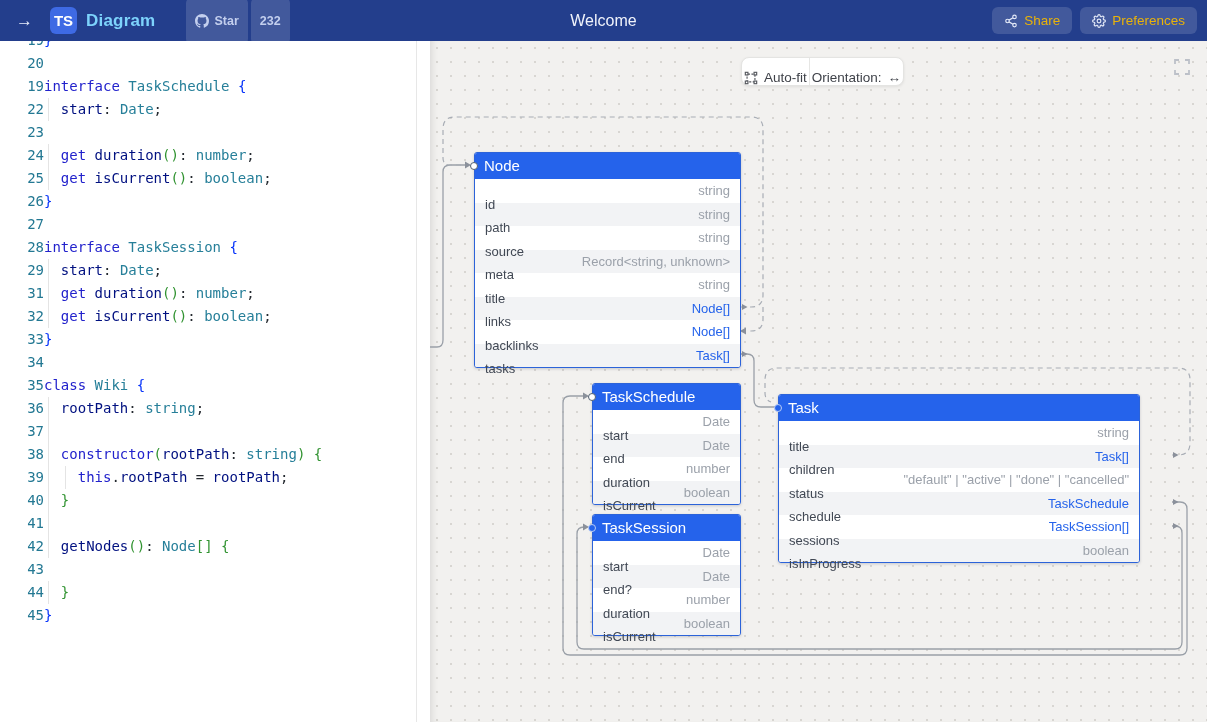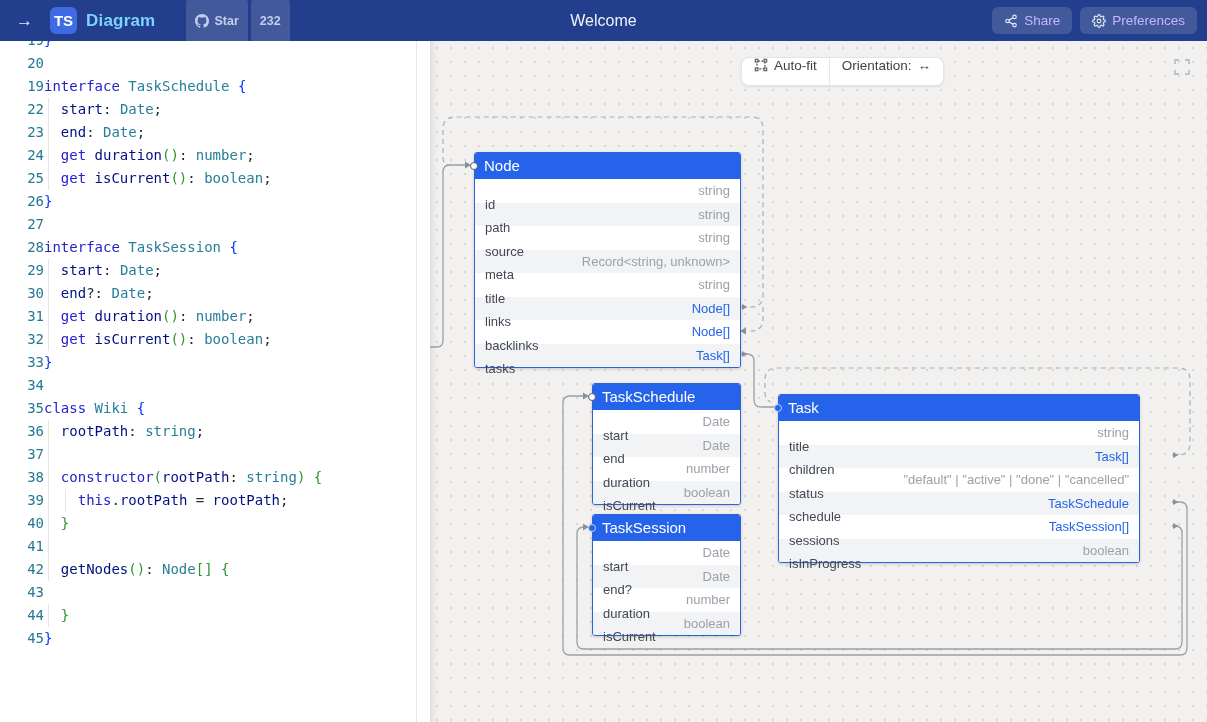--- a/index.html
+++ b/index.html
@@ -12,21 +12,21 @@
   .nav-left { display:flex; align-items:center; gap:9px; }
   .back-arrow { color:#e8edfb; font-size:17px; padding:2px 8px 2px 6px; cursor:pointer; }
   .ts-badge { width:27px; height:27px; border-radius:6px; background:#3e6ae4; color:#fff;
     font-weight:bold; font-size:15px; display:flex; align-items:center; justify-content:center; }
   .logo-text { color:#7dd3fc; font-size:17px; font-weight:700; letter-spacing:.2px; }
   .gh { display:flex; align-items:center; gap:3px; margin-left:22px; }
   .gh-seg { background:rgba(255,255,255,.14); color:#c3cfee; font-size:12.5px; font-weight:700;
     border-radius:5px; padding:16px 9px; display:flex; align-items:center; gap:5px; }
   .nav-title { position:absolute; left:0; right:0; text-align:center; color:#f0f3fb; font-size:16px; pointer-events:none; }
   .nav-right { margin-left:auto; display:flex; align-items:center; gap:8px; z-index:2; }
-  .nav-btn { background:rgba(255,255,255,.14); color:#c4b5fd; font-size:13.5px; border-radius:6px;
+  .nav-btn { background:rgba(255,255,255,.14); color:#eab308; font-size:13.5px; border-radius:6px;
     padding:6px 12px; display:flex; align-items:center; gap:6px; cursor:pointer; }
   .nav-btn svg, .gh-seg svg { display:block; }
 
   
   .editor { position:absolute; left:0; top:41px; width:417px; height:681px; background:#fff;
     border-right:1px solid #e7e7e7; overflow:hidden; }
   .editor-scrollgutter { position:absolute; left:418px; top:41px; width:12px; height:681px; background:#fff; }
   .code-lines { margin-top:-12px; font-family:"DejaVu Sans Mono", monospace; font-size:14px; }
   .code-line { height:23px; line-height:23px; white-space:pre; display:flex; }
   .ln { display:inline-block; width:44px; text-align:right; color:#237893; flex:0 0 44px; }
@@ -35,21 +35,21 @@
   .tk-kw { color:#2222cc; } .tk-ty { color:#267f99; } .tk-id { color:#001080; }
   .tk-tx { color:#24292f; } .tk-b1 { color:#0431fa; } .tk-b2 { color:#319331; } .tk-b3 { color:#7b3814; }
 
   
   .canvas { position:absolute; left:430px; top:41px; width:777px; height:681px; background:#f2f1ef;
     background-image:radial-gradient(#d8d6d2 1.1px, transparent 1.1px); background-size:14px 14px;
     box-shadow:inset 7px 0 7px -5px rgba(0,0,0,.10); overflow:hidden; }
   .edges { position:absolute; left:0; top:0; width:777px; height:681px; z-index:1; }
   .toolbar { position:absolute; left:311px; top:16px; height:29px; background:#fff; border:1px solid #e4e4e2;
     border-radius:8px; display:flex; align-items:center; box-shadow:0 1px 3px rgba(0,0,0,.08); z-index:5; }
-  .tb-btn { display:flex; align-items:flex-start; gap:6px; padding:0 12px; height:100%; font-size:13.5px;
+  .tb-btn { display:flex; align-items:flex-end; gap:6px; padding:0 2px; height:100%; font-size:13.5px;
     color:#3f4249; cursor:pointer; }
   .tb-div { width:1px; height:100%; background:#e6e6e4; }
   .fs-btn { position:absolute; left:743px; top:17px; width:18px; height:18px; z-index:5; cursor:pointer; }
 
   .ent { position:absolute; border:1px solid #2c63d9; border-radius:3px; background:#fff; z-index:2;
     box-shadow:0 1px 3px rgba(15,23,42,.18); }
   .ent-h { position:relative; height:26px; line-height:25px; background:#2563eb; color:#fff; font-size:15px;
     padding-left:9px; border-radius:2px 2px 0 0; cursor:grab; }
   .ent-port { position:absolute; left:-5px; top:9px; width:8px; height:8px; border-radius:50%; }
   .port-light { background:#fff; border:1.6px solid #52606f; }
@@ -100,28 +100,27 @@
     </div>
   </div>
 </div>
 
 <div class="editor">
   <div class="code-lines">
       <div class="code-line"><span class="ln">19</span><span class="lc"><span class="tk-b1">}</span></span></div>
       <div class="code-line"><span class="ln">20</span><span class="lc"></span></div>
       <div class="code-line"><span class="ln">19</span><span class="lc"><span class="tk-kw">interface </span><span class="tk-ty">TaskSchedule </span><span class="tk-b1">{</span></span></div>
       <div class="code-line"><span class="ln">22</span><span class="lc"><span class="gl" style="left: 4px;"></span><span class="tk-tx">  </span><span class="tk-id">start</span><span class="tk-tx">: </span><span class="tk-ty">Date</span><span class="tk-tx">;</span></span></div>
-      <div class="code-line"><span class="ln">23</span><span class="lc"><span class="gl" style="left: 4px;"></span><span class="tk-tx">  </span><span class="tk-id">end</span><span class="tk-tx">: </span><span class="tk-ty">Date</span><span class="tk-tx">;</span></span></div>
+      <div class="code-line"><span class="ln">23</span></div>
       <div class="code-line"><span class="ln">24</span><span class="lc"><span class="gl" style="left: 4px;"></span><span class="tk-tx">  </span><span class="tk-kw">get </span><span class="tk-id">duration</span><span class="tk-b2">()</span><span class="tk-tx">: </span><span class="tk-ty">number</span><span class="tk-tx">;</span></span></div>
       <div class="code-line"><span class="ln">25</span><span class="lc"><span class="gl" style="left: 4px;"></span><span class="tk-tx">  </span><span class="tk-kw">get </span><span class="tk-id">isCurrent</span><span class="tk-b2">()</span><span class="tk-tx">: </span><span class="tk-ty">boolean</span><span class="tk-tx">;</span></span></div>
       <div class="code-line"><span class="ln">26</span><span class="lc"><span class="tk-b1">}</span></span></div>
       <div class="code-line"><span class="ln">27</span><span class="lc"></span></div>
       <div class="code-line"><span class="ln">28</span><span class="lc"><span class="tk-kw">interface </span><span class="tk-ty">TaskSession </span><span class="tk-b1">{</span></span></div>
       <div class="code-line"><span class="ln">29</span><span class="lc"><span class="gl" style="left: 4px;"></span><span class="tk-tx">  </span><span class="tk-id">start</span><span class="tk-tx">: </span><span class="tk-ty">Date</span><span class="tk-tx">;</span></span></div>
-      <div class="code-line"><span class="ln">30</span><span class="lc"><span class="gl" style="left: 4px;"></span><span class="tk-tx">  </span><span class="tk-id">end</span><span class="tk-tx">?: </span><span class="tk-ty">Date</span><span class="tk-tx">;</span></span></div>
       <div class="code-line"><span class="ln">31</span><span class="lc"><span class="gl" style="left: 4px;"></span><span class="tk-tx">  </span><span class="tk-kw">get </span><span class="tk-id">duration</span><span class="tk-b2">()</span><span class="tk-tx">: </span><span class="tk-ty">number</span><span class="tk-tx">;</span></span></div>
       <div class="code-line"><span class="ln">32</span><span class="lc"><span class="gl" style="left: 4px;"></span><span class="tk-tx">  </span><span class="tk-kw">get </span><span class="tk-id">isCurrent</span><span class="tk-b2">()</span><span class="tk-tx">: </span><span class="tk-ty">boolean</span><span class="tk-tx">;</span></span></div>
       <div class="code-line"><span class="ln">33</span><span class="lc"><span class="tk-b1">}</span></span></div>
       <div class="code-line"><span class="ln">34</span><span class="lc"></span></div>
       <div class="code-line"><span class="ln">35</span><span class="lc"><span class="tk-kw">class </span><span class="tk-ty">Wiki </span><span class="tk-b1">{</span></span></div>
       <div class="code-line"><span class="ln">36</span><span class="lc"><span class="gl" style="left: 4px;"></span><span class="tk-tx">  </span><span class="tk-id">rootPath</span><span class="tk-tx">: </span><span class="tk-ty">string</span><span class="tk-tx">;</span></span></div>
       <div class="code-line"><span class="ln">37</span><span class="lc"><span class="gl" style="left: 4px;"></span></span></div>
       <div class="code-line"><span class="ln">38</span><span class="lc"><span class="gl" style="left: 4px;"></span><span class="tk-tx">  </span><span class="tk-kw">constructor</span><span class="tk-b2">(</span><span class="tk-id">rootPath</span><span class="tk-tx">: </span><span class="tk-ty">string</span><span class="tk-b2">)</span><span class="tk-tx"> </span><span class="tk-b2">{</span></span></div>
       <div class="code-line"><span class="ln">39</span><span class="lc"><span class="gl" style="left: 4px;"></span><span class="gl" style="left: 20.8px;"></span><span class="tk-tx">    </span><span class="tk-kw">this</span><span class="tk-tx">.</span><span class="tk-id">rootPath</span><span class="tk-tx"> = </span><span class="tk-id">rootPath</span><span class="tk-tx">;</span></span></div>
       <div class="code-line"><span class="ln">40</span><span class="lc"><span class="gl" style="left: 4px;"></span><span class="tk-tx">  </span><span class="tk-b2">}</span></span></div>

